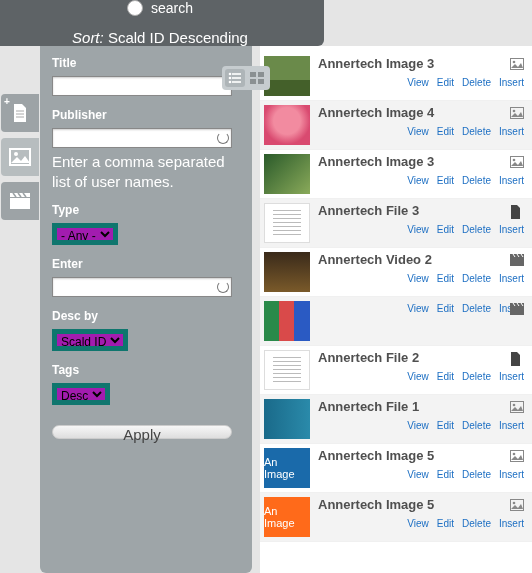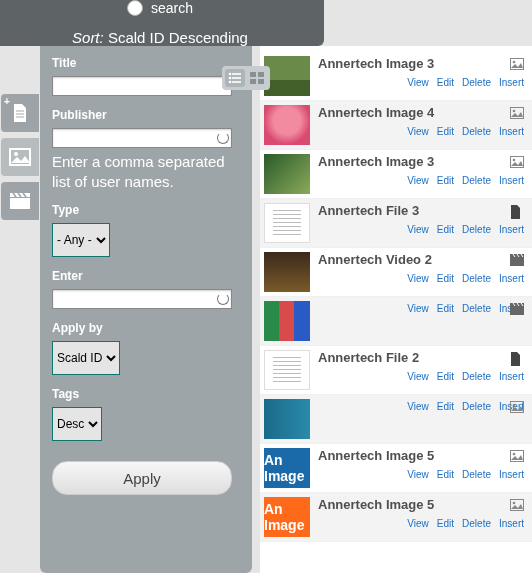--- a/index.html
+++ b/index.html
@@ -91,28 +91,28 @@
     right: 3px; top: 50%;
     transform: translateY(-50%);
     width: 12px; height: 12px;
     border: 1.5px solid #777;
     border-top-color: transparent;
     border-radius: 50%;
   }
   .input-wrap { position: relative; }
   .filter-panel select {
     font-size: 12px;
-    height: 34px;
-    background: #e5e5e5;
-    border: 1px solid #0f766e;
+    height: 22px;
+    background: #a21caf;
+    border: 5px solid #0f766e;
   }
   .apply-btn {
     width: 100%;
     margin-top: 20px;
-    height: 34px;
+    height: 14px;
     border-radius: 15px;
     background: linear-gradient(#f7f7f7, #dedede);
     border: 1px solid #ccc;
     font-size: 15px;
     color: #444;
     cursor: pointer;
   }
 
   .view-toggle {
     position: absolute;
@@ -143,21 +143,21 @@
     padding: 4px 8px 4px 4px;
     border-bottom: 1px solid #f0f0f0;
     position: relative;
   }
   .item.alt { background: #f3f3f3; }
   .thumb {
     width: 46px; height: 40px;
     background: #ccc;
     flex-shrink: 0;
     display:flex;align-items:center;justify-content:center;
-    color:#fff;font-size:14px;font-weight:bold;
+    color:#fff;font-size:11px;font-weight:normal;
     overflow:hidden;
   }
   .item-body { flex: 1; padding-left: 8px; }
   .item-title {
     font-weight: bold;
     color: #4f4f4f;
     font-size: 13px;
     margin-bottom: 4px;
   }
   .item-actions { text-align: right; }
@@ -276,21 +276,21 @@
     <select>
       <option>- Any -</option>
     </select>
 
     <label class="field-label">Enter</label>
     <div class="input-wrap">
       <input type="text" value="" style="">
       <span class="loading-ind"></span>
     </div>
 
-    <label class="field-label">Apply by</label>
+    <label class="field-label">Desc by</label>
     <select>
       <option>Scald ID</option>
     </select>
 
     <label class="field-label">Tags</label>
     <select>
       <option>Desc</option>
     </select>
 
     <button class="apply-btn">Apply</button>
@@ -380,20 +380,21 @@
           <div class="item-title">Annertech File 2</div>
           <div class="item-actions"><a href="#">View</a><a href="#">Edit</a><a href="#">Delete</a><a href="#">Insert</a></div>
         </div>
         <span class="type-icon"><svg width="11" height="14" viewBox="0 0 11 14">
             <path d="M1 0h6l3 3v11H1z" fill="#444"></path>
           </svg></span>
       </div>
       <div class="item alt">
         <div class="thumb th-img4"></div>
         <div class="item-body">
+          <div class="item-title">Annertech File 1</div>
           <div class="item-actions"><a href="#">View</a><a href="#">Edit</a><a href="#">Delete</a><a href="#">Insert</a></div>
         </div>
         <span class="type-icon"><svg width="14" height="12" viewBox="0 0 14 12">
             <rect x="0.5" y="0.5" width="13" height="11" fill="none" stroke="#888"></rect>
             <circle cx="4" cy="4" r="1.3" fill="#888"></circle>
             <path d="M1 10 L5 6 L8 9 L11 5 L13 10 Z" fill="#888"></path>
           </svg></span>
       </div>
       <div class="item">
         <div class="thumb th-animage2">An Image</div>

